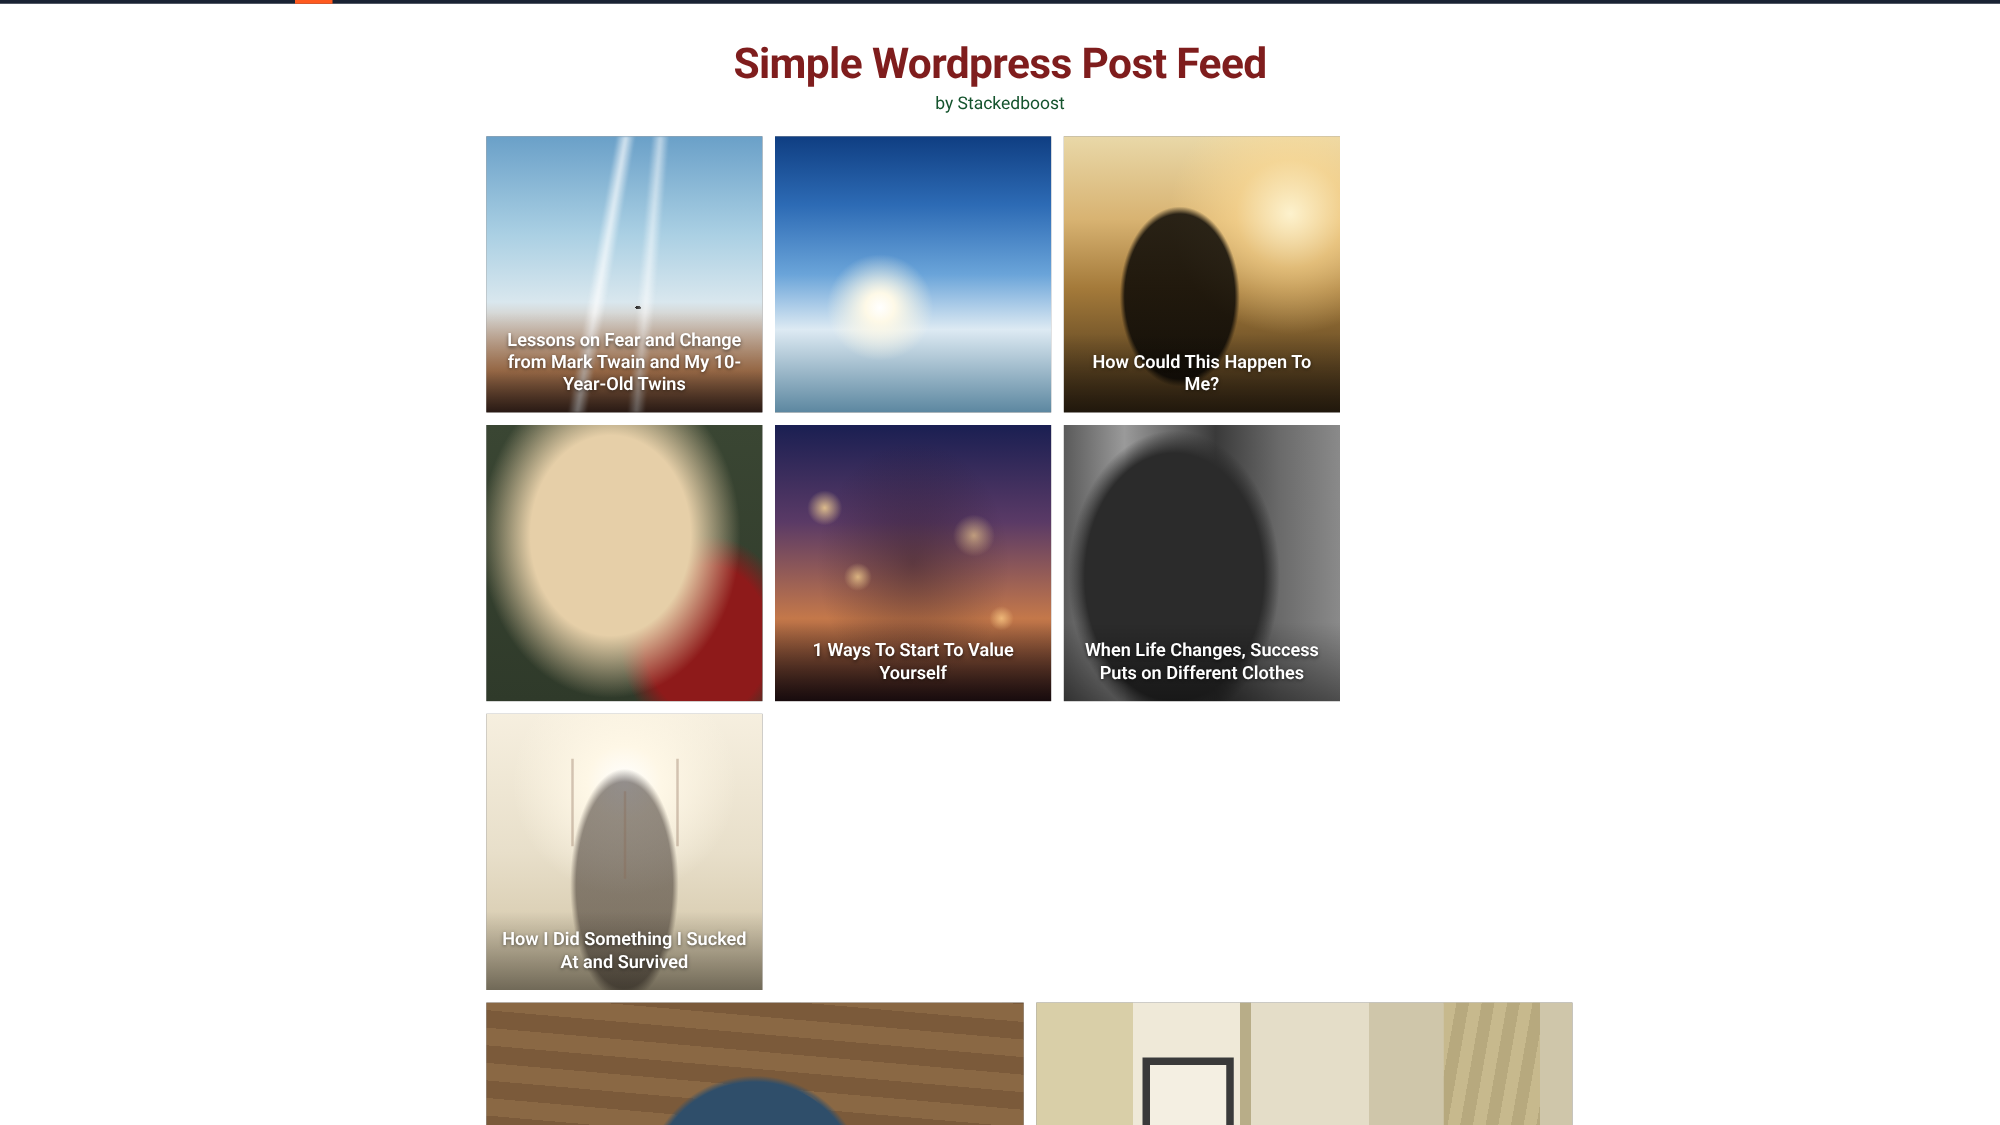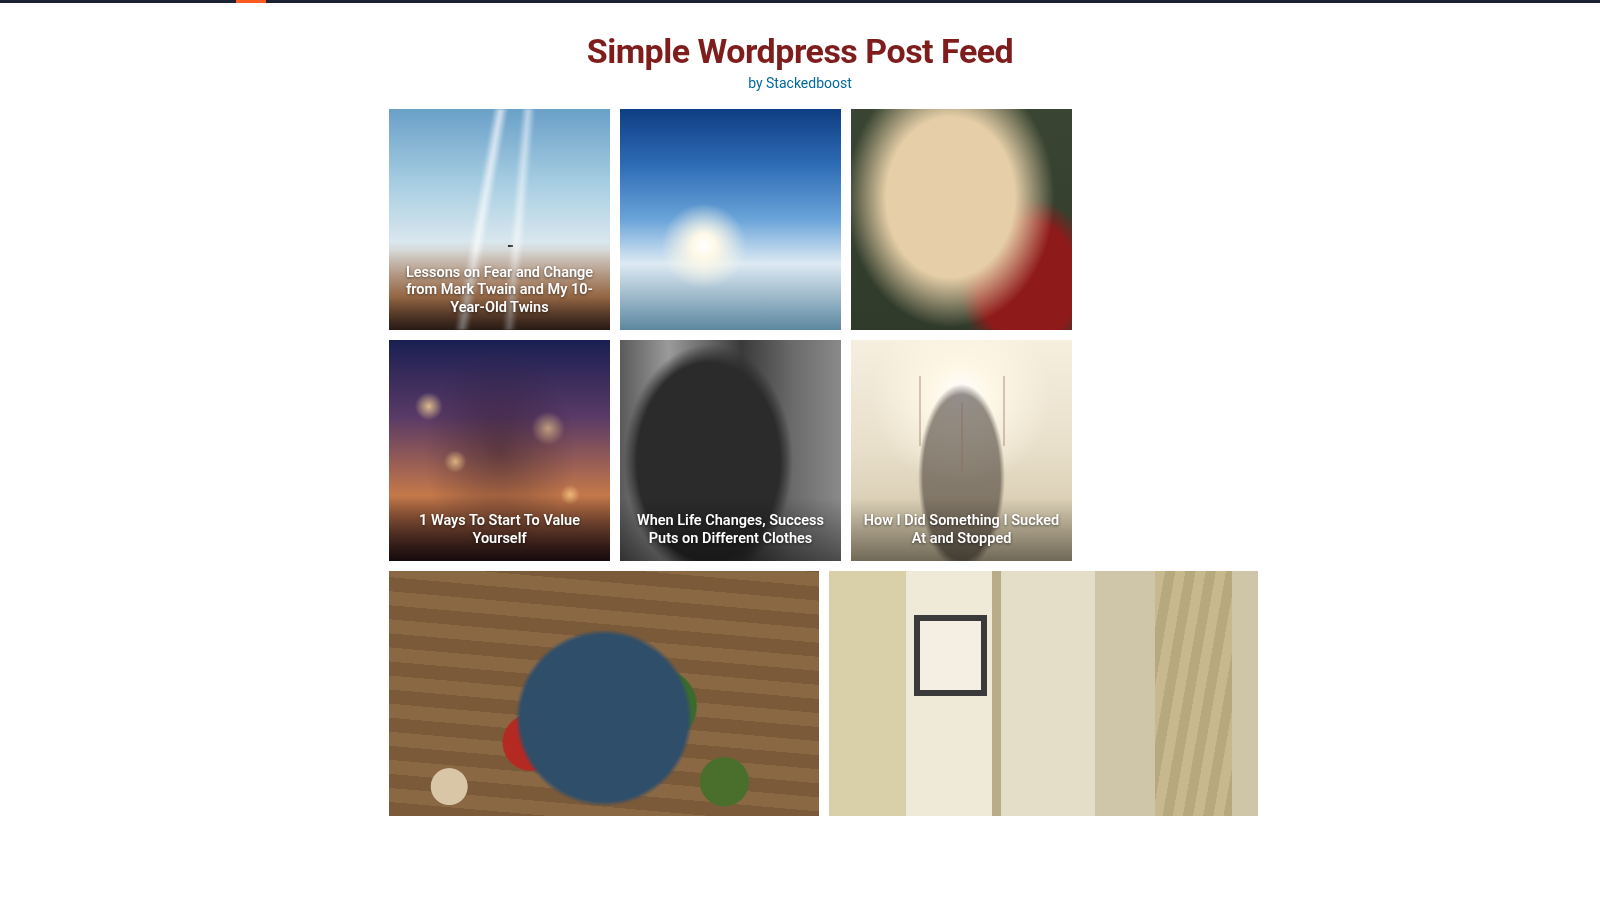--- a/index.html
+++ b/index.html
@@ -29,21 +29,21 @@
     padding: 28px 0 18px 0;
   }
   .header h1 {
     font-size: 34px;
     font-weight: 700;
     letter-spacing: -0.5px;
     color: #7f1d1d;
   }
   .header .byline {
     font-size: 14px;
-    color: #0369a1;
+    color: #14532d;
     margin-top: 4px;
   }
   .feed-wrap {
     width: 916px;
     margin: 0 auto;
     padding-left: 47px;
   }
   .grid {
     display: flex;
     flex-wrap: wrap;
@@ -221,20 +221,26 @@
       <div class="img bg-plane"></div>
       <div class="overlay">
         <div class="title">Lessons on Fear and Change from Mark Twain and My 10-Year-Old Twins</div>
       </div>
     </div>
 
     <div class="card">
       <div class="img bg-sunflare"></div>
     </div>
 
+    <div class="card">
+      <div class="img bg-sunset-field"></div>
+      <div class="overlay">
+        <div class="title">How Could This Happen To Me?</div>
+      </div>
+    </div>
 
     <div class="card">
       <div class="img bg-guitar"></div>
     </div>
 
     <div class="card">
       <div class="img bg-bokeh"></div>
       <div class="overlay">
         <div class="title">1 Ways To Start To Value Yourself</div>
       </div>
@@ -243,21 +249,21 @@
     <div class="card">
       <div class="img bg-bw-room"></div>
       <div class="overlay">
         <div class="title">When Life Changes, Success Puts on Different Clothes</div>
       </div>
     </div>
 
     <div class="card">
       <div class="img bg-arms"></div>
       <div class="overlay">
-        <div class="title">How I Did Something I Sucked At and Stopped</div>
+        <div class="title">How I Did Something I Sucked At and Survived</div>
       </div>
     </div>
 
 
   </div>
 
   <div class="row2">
     <div class="card-wide">
       <div class="img bg-salad"></div>
     </div>

